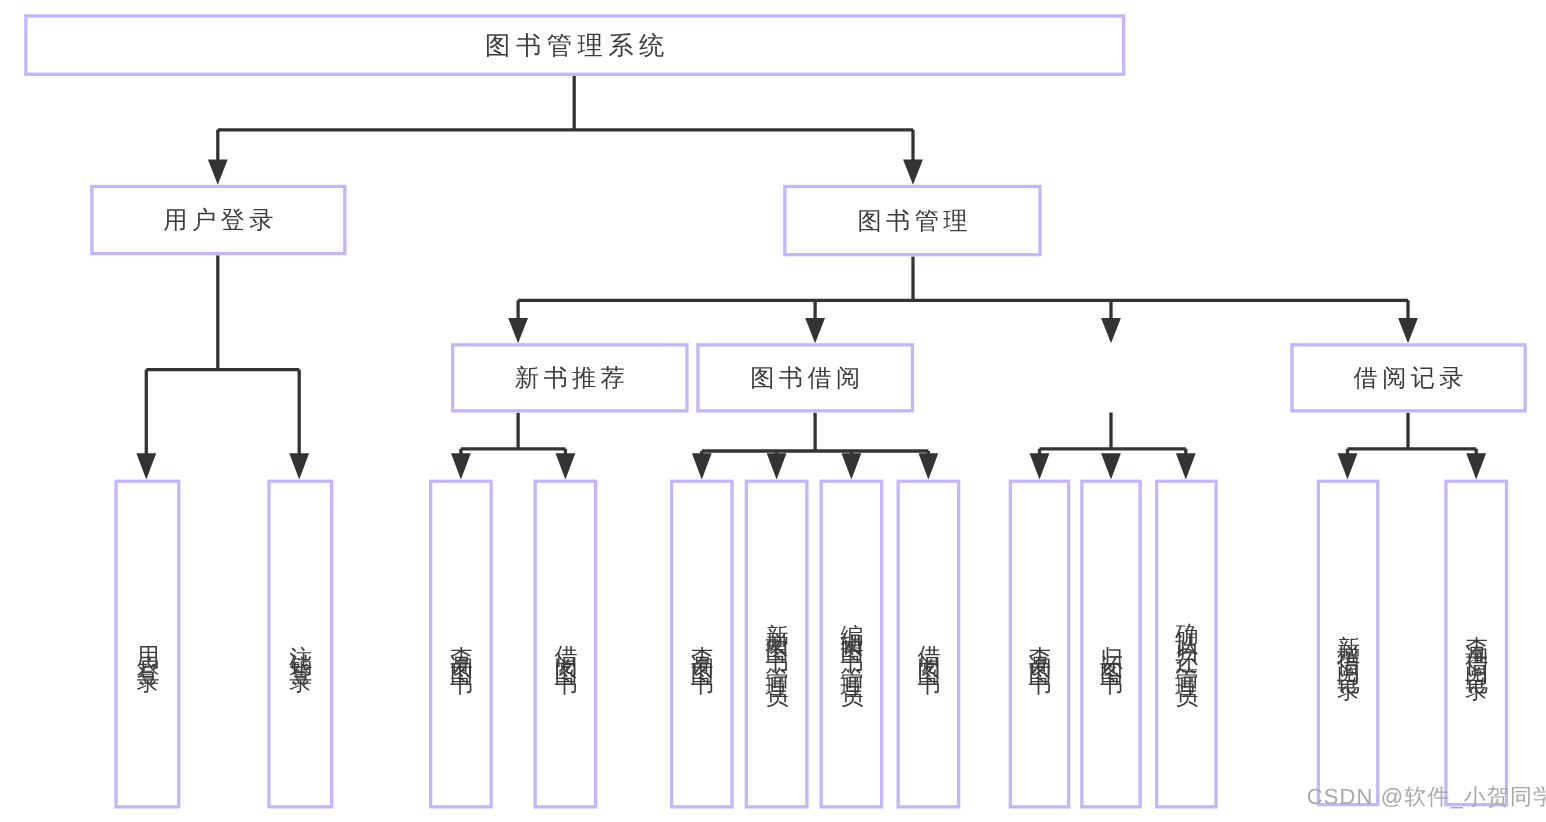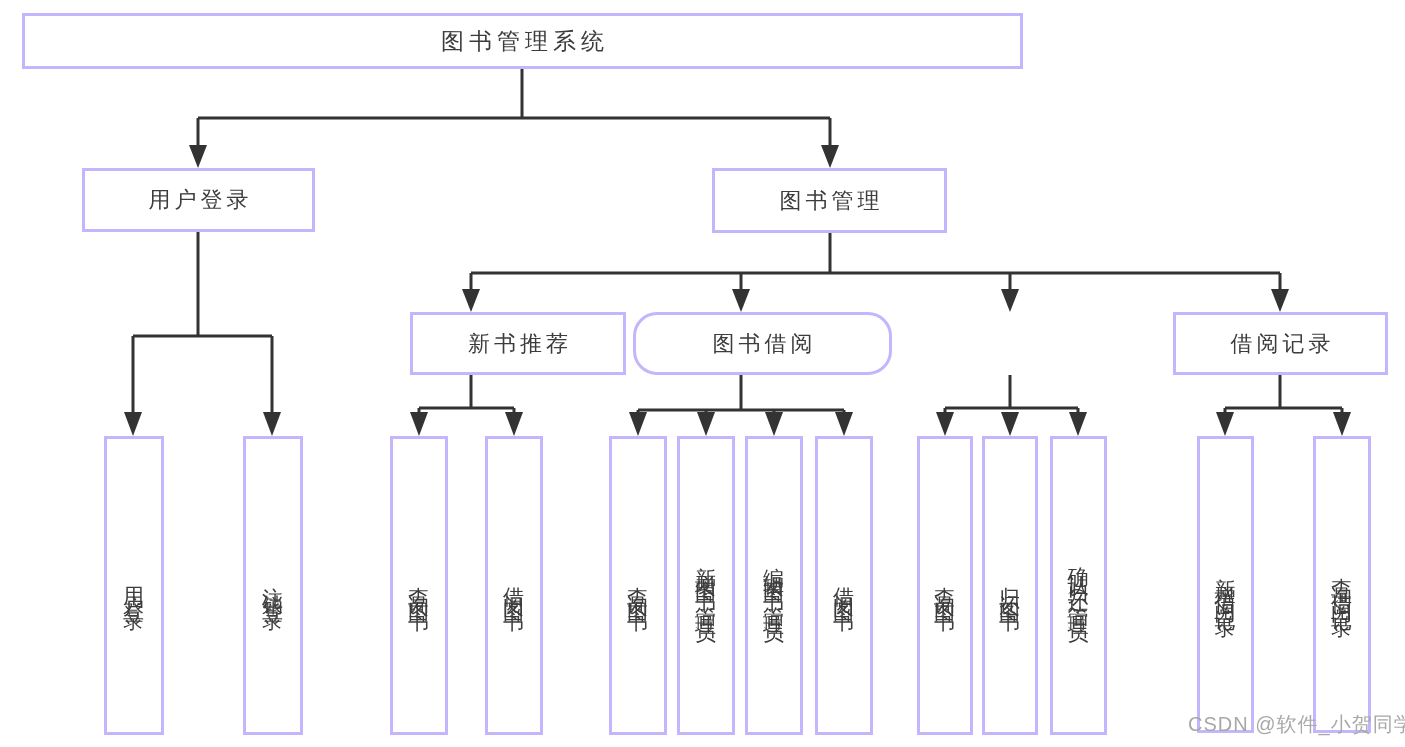--- a/index.html
+++ b/index.html
@@ -145,21 +145,21 @@
   <div class="box" style="left:82px; top:168px; width:233px; height:64px;">
     <span class="label-h">用户登录</span>
   </div>
   <div class="box" style="left:712px; top:168px; width:235px; height:65px;">
     <span class="label-h">图书管理</span>
   </div>
 
   <div class="box" style="left:363px; top:312px; width:216px; height:63px;margin-left:47px;">
     <span class="label-h">新书推荐</span>
   </div>
-  <div class="box" style="left:633px; top:312px; width:259px; height:63px;border-radius:24px;">
+  <div class="box" style="left:633px; top:312px; width:198px; height:63px;">
     <span class="label-h">图书借阅</span>
   </div>
   <div class="box" style="left:1173px; top:312px; width:215px; height:63px;">
     <span class="label-h">借阅记录</span>
   </div>
 
   <div class="box" style="left:104px; top:436px; width:60px; height:299px;">
     <span class="label-v">用户登录</span>
   </div>
   <div class="box" style="left:243px; top:436px; width:60px; height:299px;">

